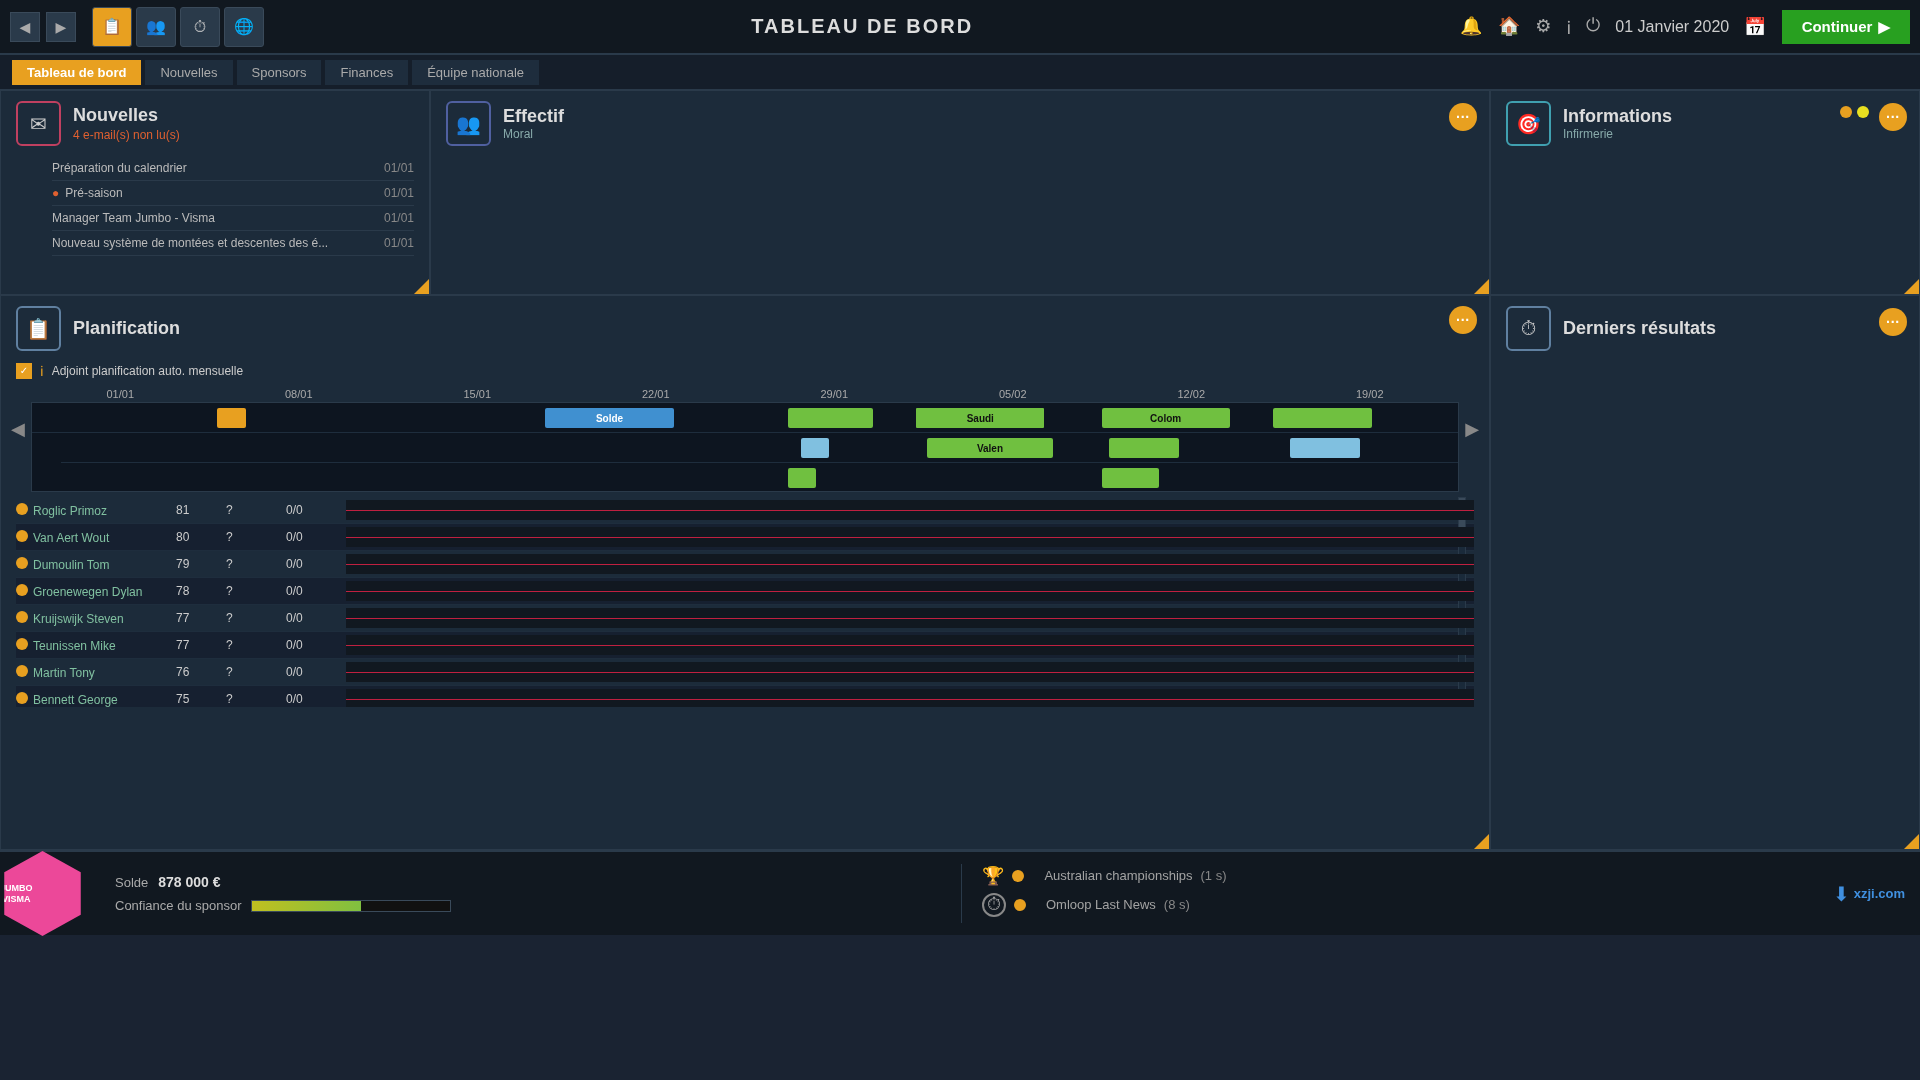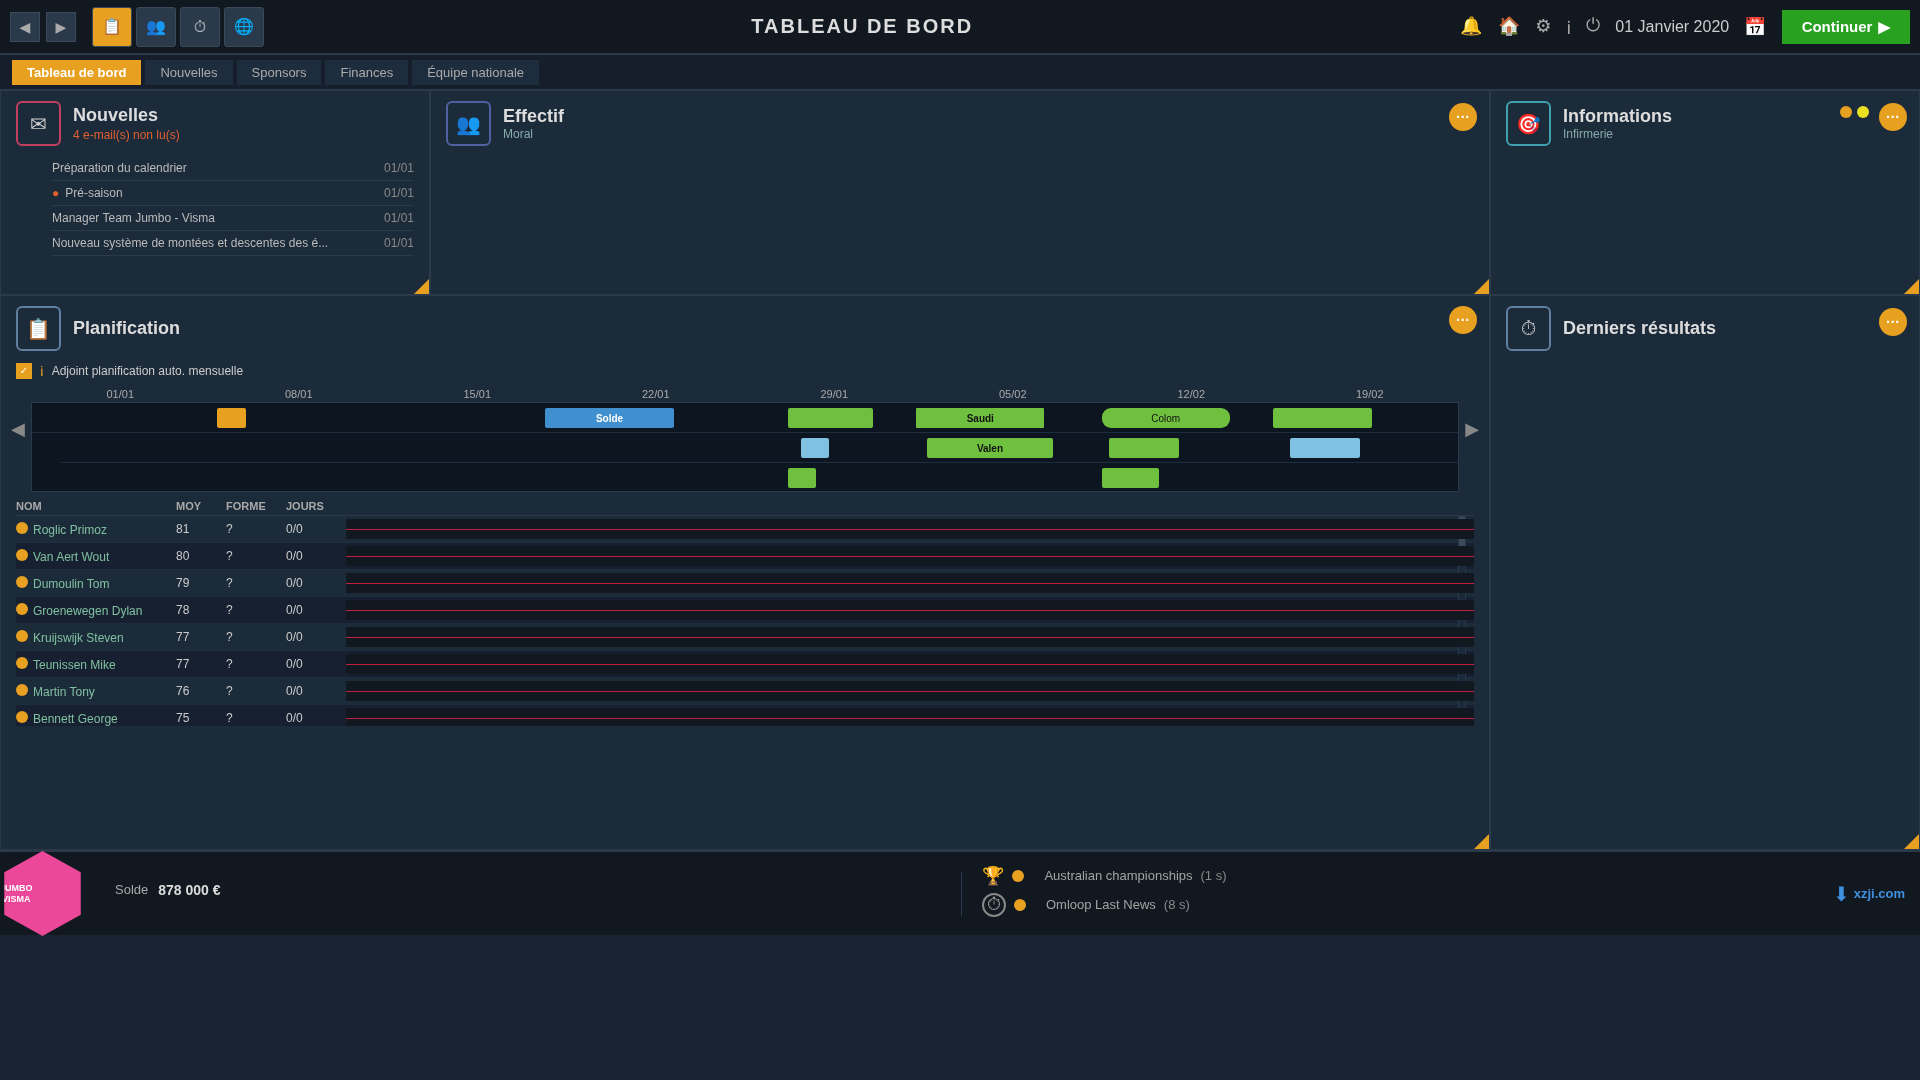--- a/index.html
+++ b/index.html
@@ -518,48 +518,41 @@
         <div style="position:relative; height:30px; border-bottom:1px solid #1e2d3d;">
 
           <div style="position:absolute; left:13%; top:5px; width:2%; height:20px; background:#e8a020; border-radius:2px;"></div>
 
           <div style="position:absolute; left:36%; top:5px; width:9%; height:20px; background:#4090d0; border-radius:2px; color:white; font-size:10px; display:flex; align-items:center; justify-content:center; font-weight:bold;">Solde</div>
 
           <div style="position:absolute; left:53%; top:5px; width:6%; height:20px; background:#70c040; border-radius:2px;"></div>
 
           <div style="position:absolute; left:62%; top:5px; width:9%; height:20px; background:#70c040; border-radius:1px; color:#111; font-size:10px; display:flex; align-items:center; justify-content:center; font-weight:bold;">Saudi</div>
 
-          <div style="position:absolute; left:75%; top:5px; width:9%; height:20px; background:#70c040; border-radius:9px; color:#111; font-size:10px; display:flex; align-items:center; justify-content:center; font-weight:normal;">Colom</div>
+          <div style="position:absolute; left:75%; top:5px; width:9%; height:20px; background:#70c040; border-radius:2px; color:#111; font-size:10px; display:flex; align-items:center; justify-content:center; font-weight:bold;">Colom</div>
 
           <div style="position:absolute; left:87%; top:5px; width:7%; height:20px; background:#70c040; border-radius:2px;"></div>
         </div>
 
         <div style="position:relative; height:30px; border-bottom:1px solid #1e2d3d;margin-left:29px;">
           <div style="position:absolute; left:53%; top:5px; width:2%; height:20px; background:#80c0e0; border-radius:2px;"></div>
 
           <div style="position:absolute; left:62%; top:5px; width:9%; height:20px; background:#70c040; border-radius:2px; color:#111; font-size:10px; display:flex; align-items:center; justify-content:center; font-weight:bold;">Valen</div>
           <div style="position:absolute; left:75%; top:5px; width:5%; height:20px; background:#70c040; border-radius:2px;"></div>
           <div style="position:absolute; left:88%; top:5px; width:5%; height:20px; background:#80c0e0; border-radius:2px;"></div>
         </div>
 
         <div style="position:relative; height:30px;">
           <div style="position:absolute; left:53%; top:5px; width:2%; height:20px; background:#70c040; border-radius:2px;"></div>
           <div style="position:absolute; left:75%; top:5px; width:4%; height:20px; background:#70c040; border-radius:2px;"></div>
         </div>
       </div>
     </div>
 
     <div class="rider-section">
-      <div class="rider-header">
-        <span>NOM</span>
-        <span>MOY</span>
-        <span>FORME</span>
-        <span>JOURS</span>
-        <span></span>
-      </div>
       <div class="rider-list" style="position:relative;">
         <div style="position:absolute; right:8px; top:0; bottom:0; width:8px; background:#1a2a3a; border:1px solid #2a3a4a;">
           <div style="background:#3a4a5a; height:40px; width:100%;"></div>
         </div>
 
         <div class="rider-row">
           <span><span class="rider-dot"></span><span class="rider-name">Roglic Primoz</span></span>
           <span>81</span>
           <span>?</span>
           <span>0/0</span>
@@ -649,20 +642,26 @@
 
 <div class="bottom-bar">
   <div style="width:85px; height:85px; background:#ec4899; display:flex; align-items:center; justify-content:flex-start; clip-path:polygon(50% 0%, 95% 25%, 95% 75%, 50% 100%, 5% 75%, 5% 25%); flex-shrink:0;">
     <span style="font-size:9px; color:white; font-weight:bold; text-align:center; line-height:1.2;">JUMBO<br>VISMA</span>
   </div>
 
   <div class="bottom-finance">
     <div class="finance-row">
       <span class="finance-label">Solde</span>
       <span class="finance-value">878 000 €</span>
+    </div>
+    <div class="sponsor-bar-container">
+      <span class="finance-label">Confiance du sponsor</span>
+      <div class="sponsor-bar">
+        <div class="sponsor-bar-fill" style="width:55%; background: linear-gradient(to right, #c0c020, #80c040);"></div>
+      </div>
     </div>
   </div>
 
   <div class="bottom-news">
     <div class="bottom-news-item">
       <span style="font-size:18px; color:#aaa;">🏆</span>
       <span style="width:12px; height:12px; border-radius:50%; background:#e8a020; flex-shrink:0;"></span>
       <span class="news-link">Australian championships</span>
       <span class="news-time">(1 s)</span>
     </div>

